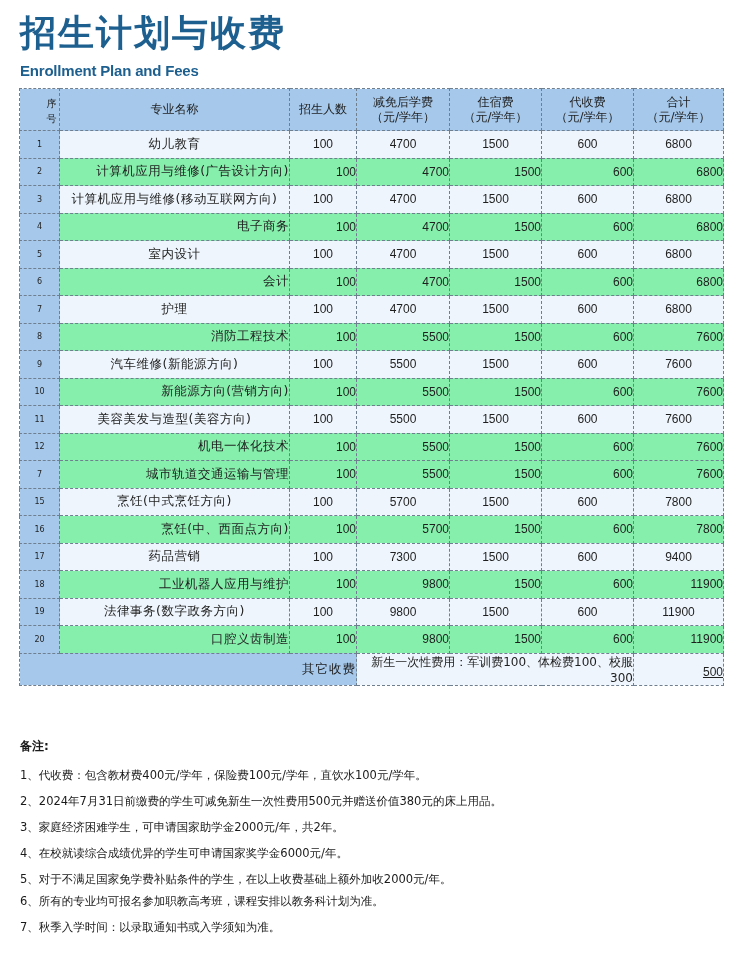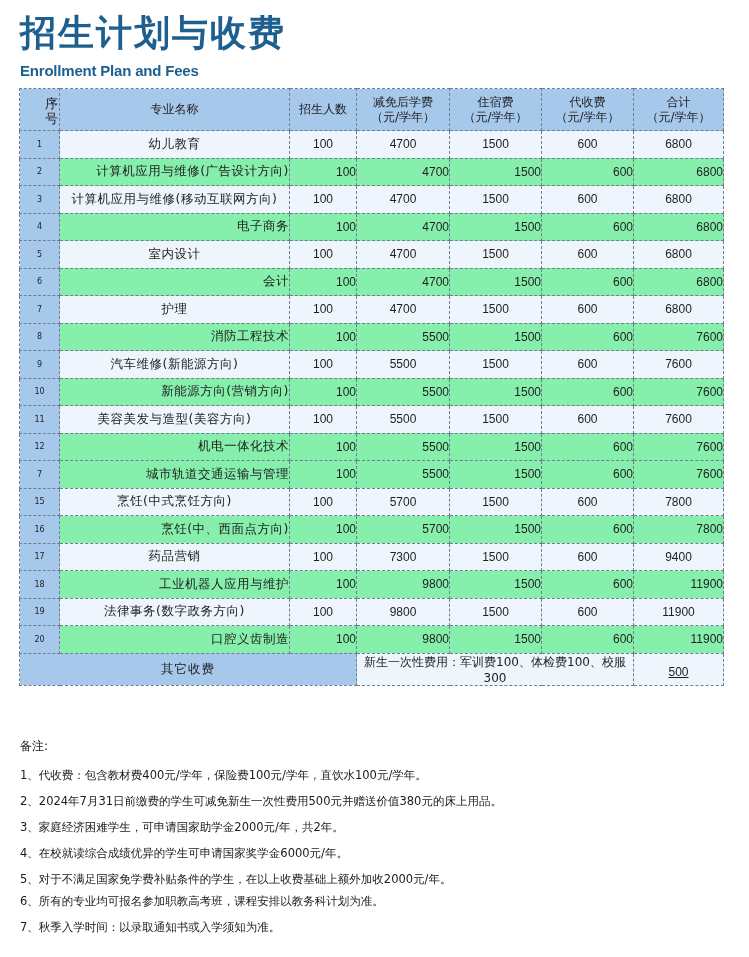--- a/index.html
+++ b/index.html
@@ -31,35 +31,35 @@
     vertical-align: middle;
     font-weight: normal;
     color: #1e1e1e;
   }
   table.fees thead th {
     background: #a6c8ea;
     height: 42px;
     line-height: 15px;
     font-size: 12px;
   }
-  table.fees thead th.idx { font-size: 13px; vertical-align: bottom; padding-bottom: 4px; padding-left: 24px; }
+  table.fees thead th.idx { font-size: 10px; vertical-align: bottom; padding-bottom: 4px; padding-left: 24px; }
   table.fees tbody td { height: 27.5px; }
   table.fees tbody td.idx { background: #a6c8ea; font-size: 8px; }
   table.fees tbody tr.odd td:not(.idx) { background: #eef5fc; }
   table.fees tbody tr.even td:not(.idx) { background: #86efac; text-align: right; }
   table.fees td.num { font-family: "Liberation Sans", sans-serif; font-size: 12px; }
   table.fees td.name { font-size: 12.5px; letter-spacing: 0.5px; margin-top: 14px; }
 
-  table.fees tr.other td { height: 31px; }
+  table.fees tr.other td { height: 31px; text-align: right; }
   table.fees tr.other td.other-label { background: #a6c8ea; font-size: 12.5px; letter-spacing: 1px; }
   table.fees tr.other td.other-desc { background: #eef5fc; font-size: 12px; }
   table.fees tr.other td.other-total { background: #eef5fc; font-family: "Liberation Sans", sans-serif; font-size: 12px; padding-top: 6px; text-decoration: underline; }
 
   .notes { position: absolute; left: 20px; top: 738px; font-size: 11.5px; color: #1a1a1a; }
-  .notes .notes-title { font-weight: normal; font-size: 12px; margin-bottom: 12px; }
+  .notes .notes-title { font-weight: bold; font-size: 12px; margin-bottom: 12px; }
   .notes .note { height: 26px; line-height: 16px; }
 </style>
 </head>
 <body>
 
 <div class="title">招生计划与收费</div>
 <div class="subtitle">Enrollment Plan and Fees</div>
 
 <table class="fees">
   <colgroup>

